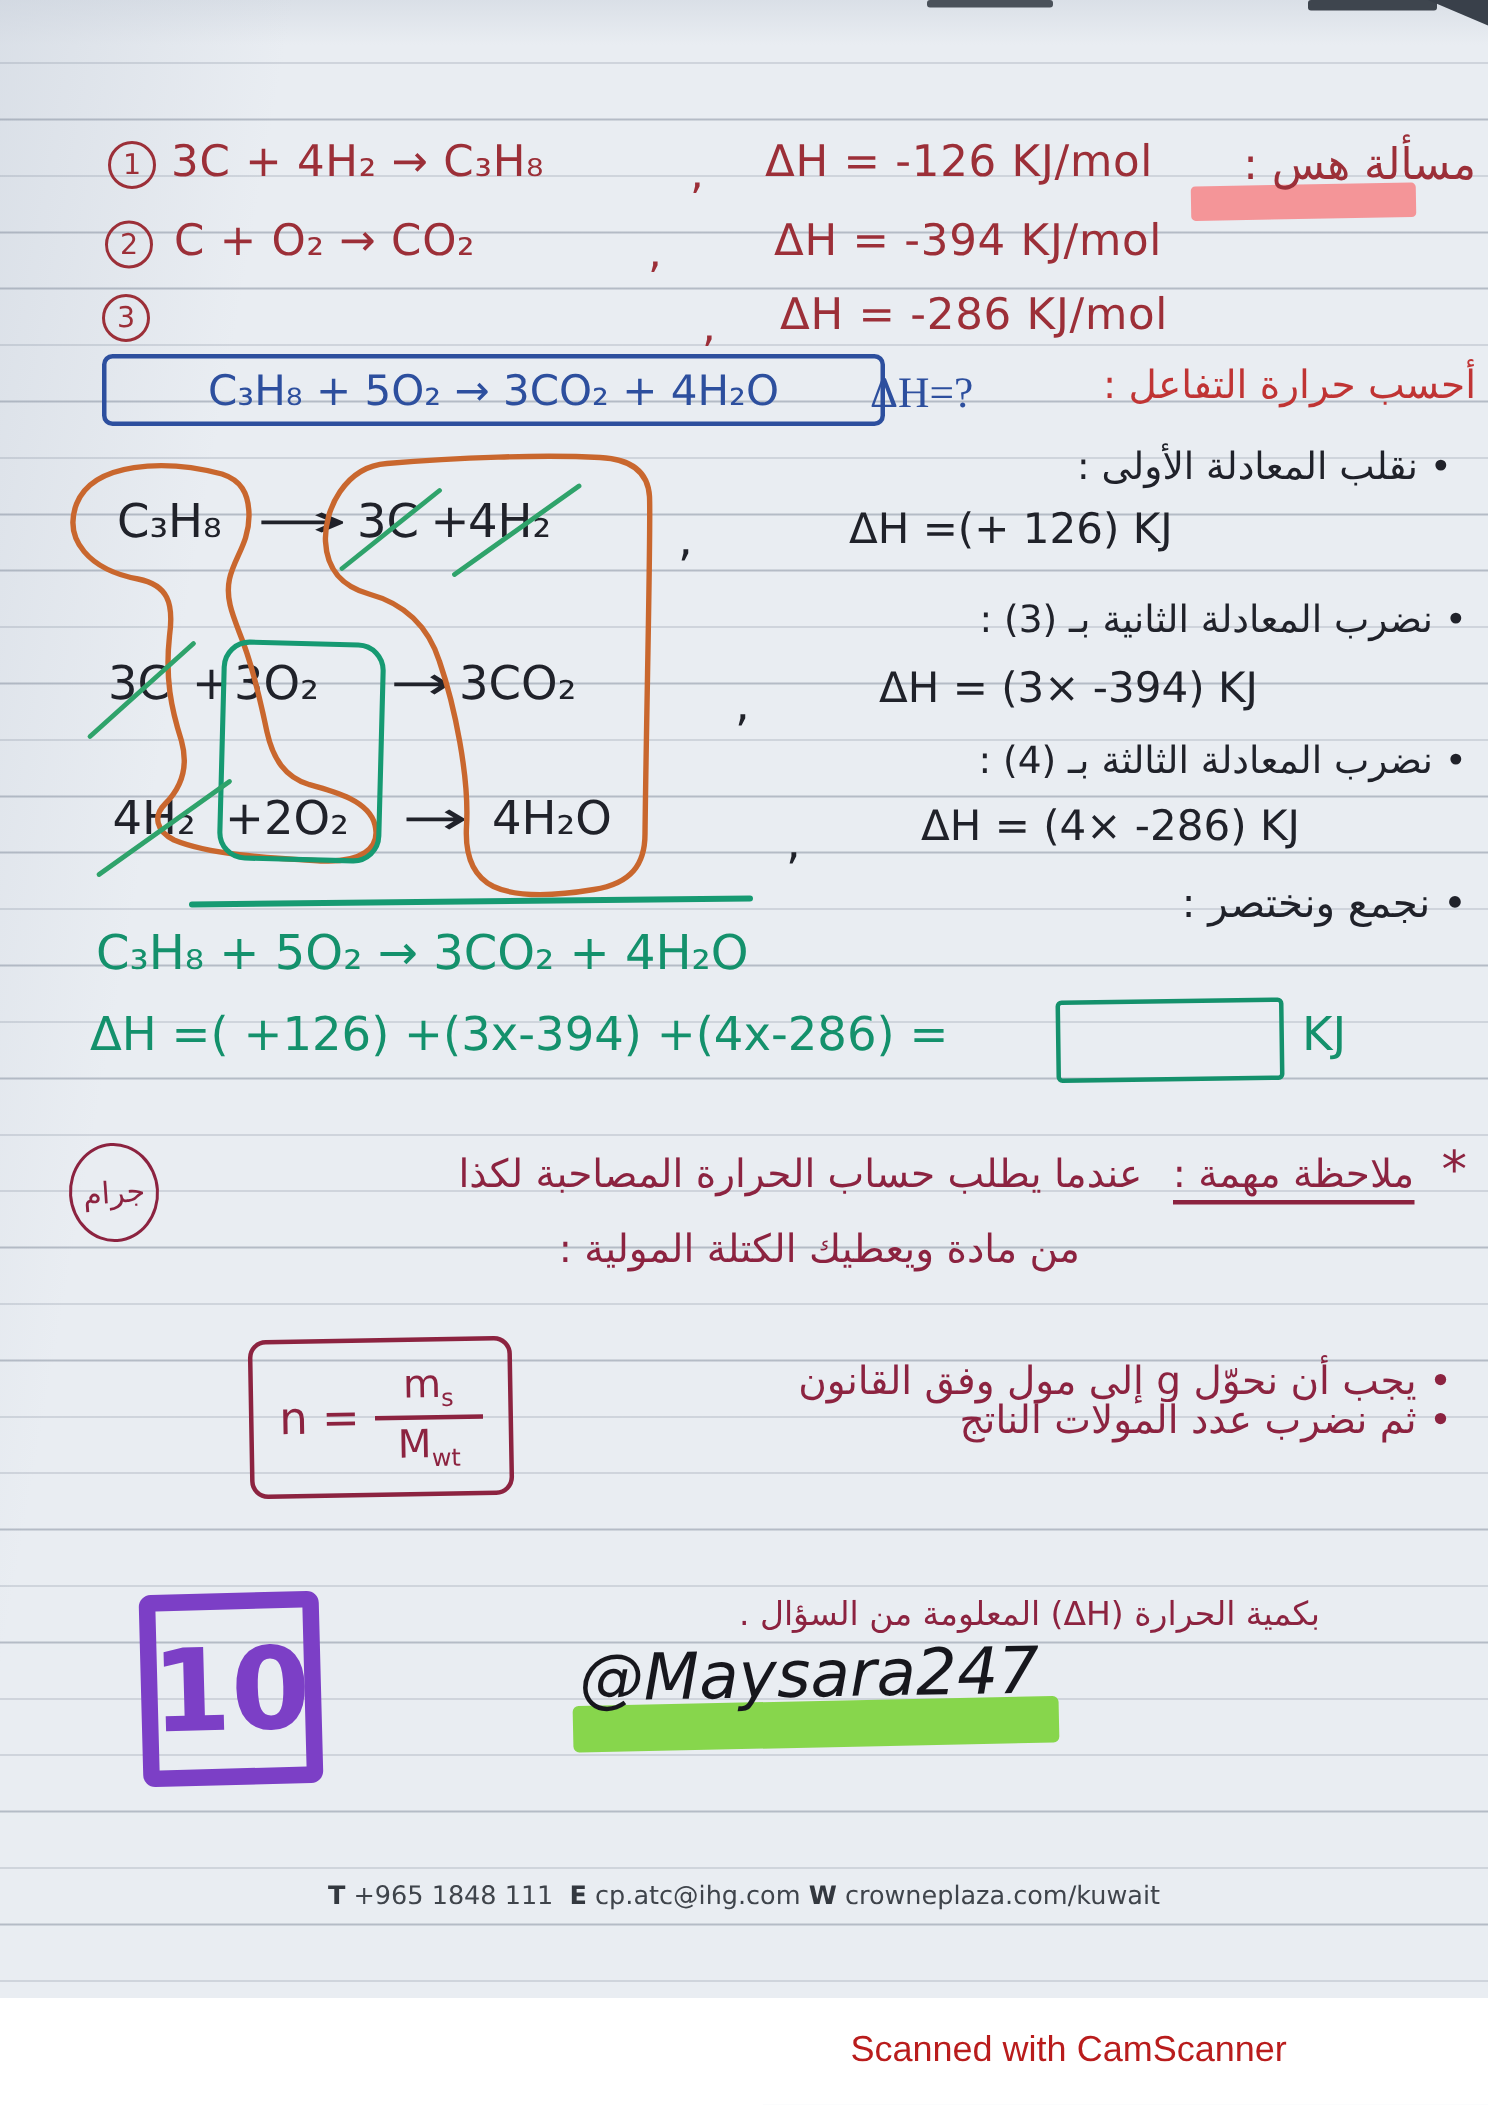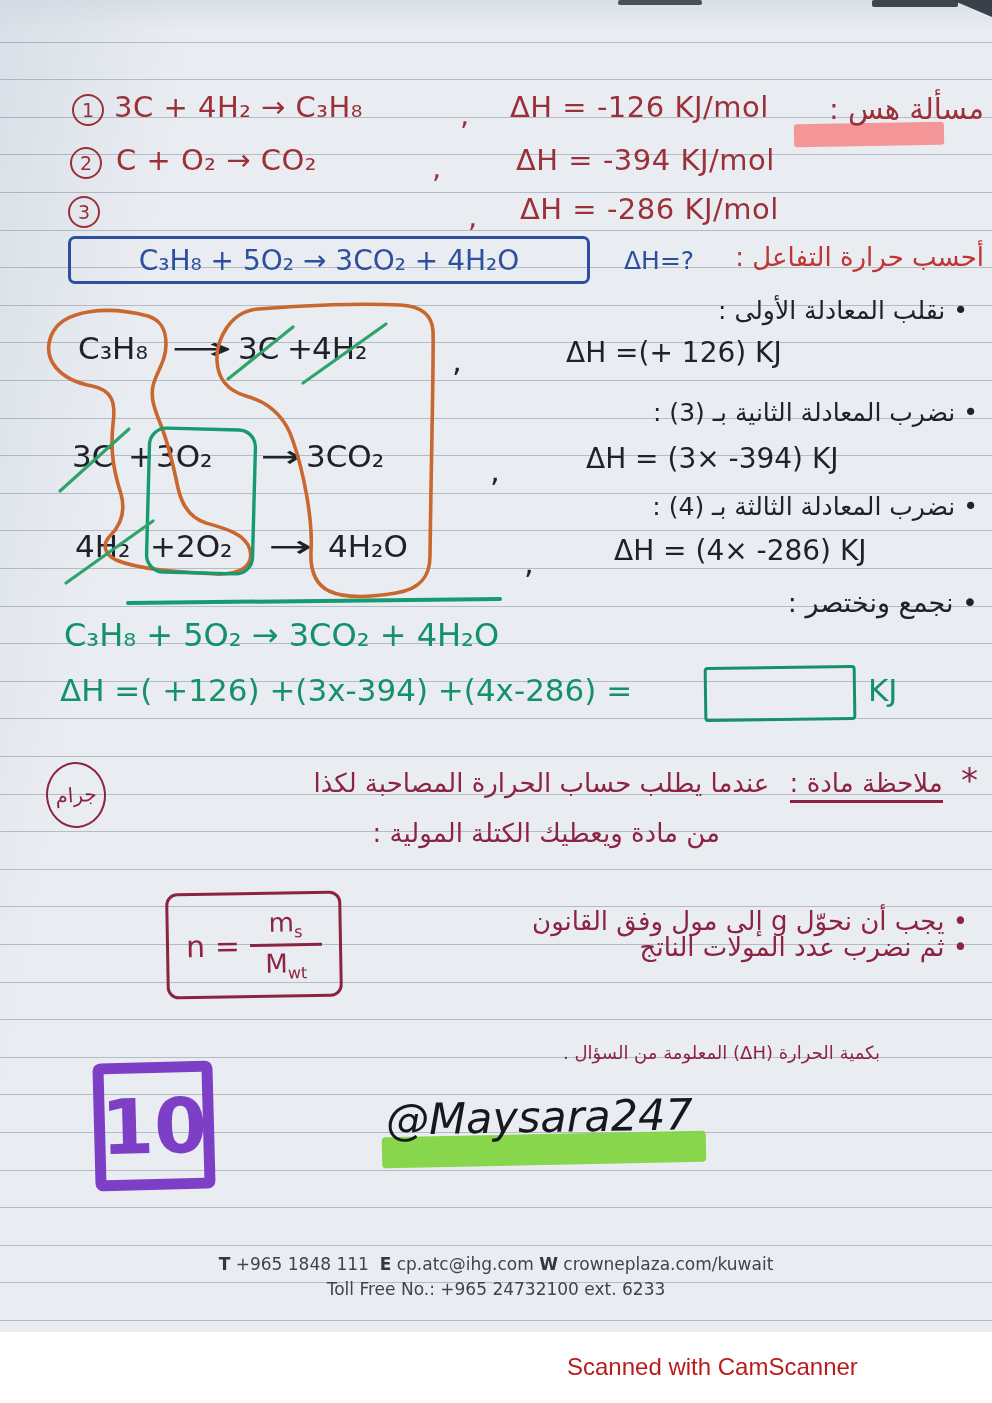--- a/index.html
+++ b/index.html
@@ -87,21 +87,21 @@
     </div>
     <div class="row" style="top:192px;">
       <span class="numcirc" style="left:68px;">3</span>
       <span class="eq maroon" style="left:468px;top:8px;">,</span>
       <span class="eq maroon" style="left:520px;">ΔH = -286 KJ/mol</span>
     </div>
 
     <div class="targetbox">
       <span style="color:#2d4f9e;font-size:28px;white-space:nowrap;">C₃H₈ + 5O₂ → 3CO₂ + 4H₂O</span>
     </div>
-    <span class="abs" style="left:624px;top:246px;font-size:25px;color:#2d4f9e;white-space:nowrap;">ΔH=?</span>
+    <span class="abs" style="left:580px;top:246px;font-size:29px;color:#2d4f9e;white-space:nowrap;font-family:Liberation Serif, serif;">ΔH=?</span>
     <div class="abs" dir="rtl" style="right:8px;top:242px;font-size:26px;color:#c03434;white-space:nowrap;">أحسب حرارة التفاعل :</div>
 
     <div class="arnote" style="right:24px;top:296px;">• نقلب المعادلة الأولى :</div>
     <div class="arnote" style="right:14px;top:398px;">• نضرب المعادلة الثانية بـ (3) :</div>
     <div class="arnote" style="right:14px;top:492px;">• نضرب المعادلة الثالثة بـ (4) :</div>
     <div class="arnote" style="right:14px;top:587px;font-size:27px;">• نجمع ونختصر :</div>
 
     <div class="workrow" style="top:330px;">
       <span class="tok" style="left:78px;">C₃H₈</span>
       <span class="tok arrowtok" style="left:170px;transform:scaleX(2.4);">→</span>
@@ -152,21 +152,21 @@
 
     <div class="abs green" style="left:64px;top:616px;font-size:32px;white-space:nowrap;">C₃H₈ + 5O₂ → 3CO₂ + 4H₂O</div>
     <div class="abs green" style="left:60px;top:672px;font-size:31px;white-space:nowrap;">ΔH =( +126) +(3x-394) +(4x-286) =</div>
     <div class="ansbox">
       <span></span>
     </div>
     <span class="abs green" style="left:868px;top:672px;font-size:31px;">KJ</span>
 
     <div class="abs dkred" dir="rtl" style="right:14px;top:760px;font-size:26px;white-space:nowrap;">
       <span style="font-size:34px;">*</span>
-      <span class="underline-thick" style="margin:0 10px 0 12px;">ملاحظة مادة :</span>
+      <span class="underline-thick" style="margin:0 10px 0 12px;">ملاحظة مهمة :</span>
       <span>عندما يطلب حساب الحرارة المصاحبة لكذا</span>
     </div>
     <div class="circleword">
       <span class="dkred" style="font-size:20px;">جرام</span>
     </div>
     <div class="abs dkred" dir="rtl" style="right:272px;top:818px;font-size:26px;white-space:nowrap;">من مادة ويعطيك الكتلة المولية :</div>
 
     <div class="formulabox">
       <span style="font-size:30px;">n =</span>
       <span class="frac">
@@ -175,38 +175,37 @@
         </span>
         <span class="bar"></span>
         <span style="font-size:26px;">
           <span>M</span><span class="sub">wt</span>
         </span>
       </span>
     </div>
 
     <div class="abs dkred" dir="rtl" style="right:24px;top:906px;font-size:26px;white-space:nowrap;">• يجب أن نحوّل g إلى مول وفق القانون</div>
     <div class="abs dkred" dir="rtl" style="right:24px;top:932px;font-size:26px;white-space:nowrap;">• ثم نضرب عدد المولات الناتج</div>
-    <div class="abs dkred" dir="rtl" style="right:112px;top:1042px;font-size:18px;white-space:nowrap;">بكمية الحرارة (ΔH) المعلومة من السؤال .</div>
+    <div class="abs dkred" dir="rtl" style="right:112px;top:1064px;font-size:22px;white-space:nowrap;">بكمية الحرارة (ΔH) المعلومة من السؤال .</div>
 
     <div class="pgbox">
       <span style="font-size:76px;font-weight:bold;color:#7c3fc6;">10</span>
     </div>
 
     <div class="hl" style="left:382px;top:1134px;width:324px;height:31px;background:#7ed43e;opacity:0.92;transform:rotate(-1.2deg);border-radius:4px;"></div>
     <div class="abs" style="left:386px;top:1092px;font-size:43px;font-style:italic;color:#17171d;transform:rotate(-1deg);white-space:nowrap;">@Maysara247</div>
 
     <div class="footer">
       <div>
         <b>T</b>
         <span>+965 1848 111</span>&nbsp;
         <b>E</b>
         <span>cp.atc@ihg.com</span>
         <b>W</b>
         <span>crowneplaza.com/kuwait</span>
       </div>
-      <div style="margin-top:5px;">Toll Free No.: +965 24732100 ext. 6233</div>
     </div>
   </div>
 
   <div class="camsbar">
     <span class="abs" style="left:567px;top:21px;font-size:24px;color:#b91c1c;font-family:'Liberation Sans','DejaVu Sans',sans-serif;">Scanned with CamScanner</span>
   </div>
 </div>
 
 </body></html>

